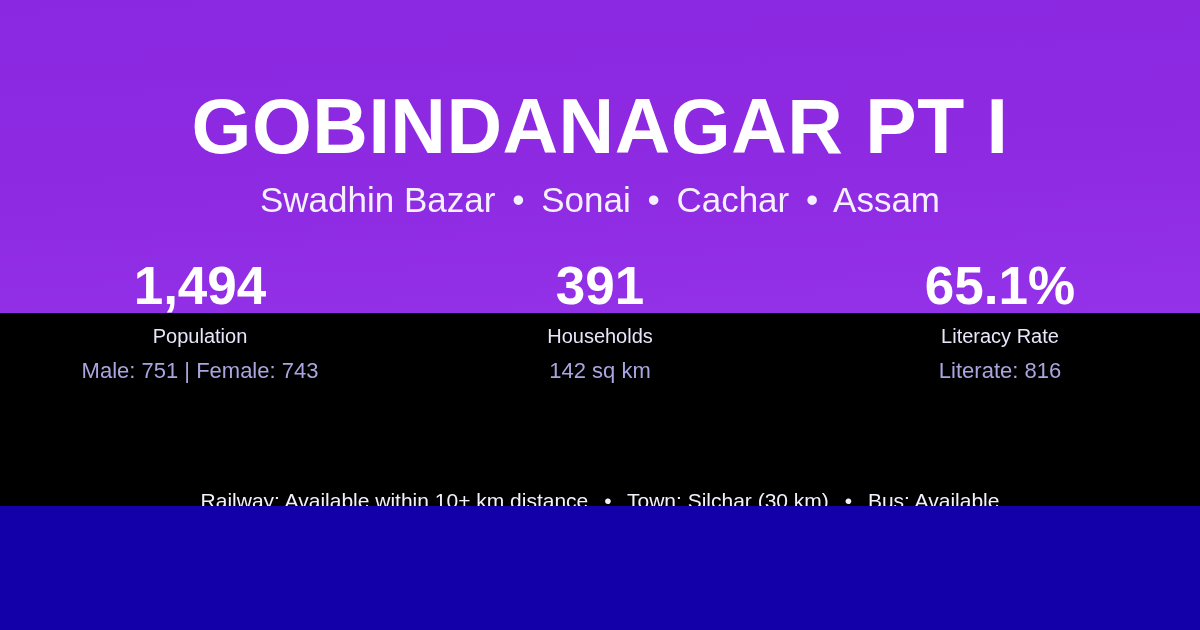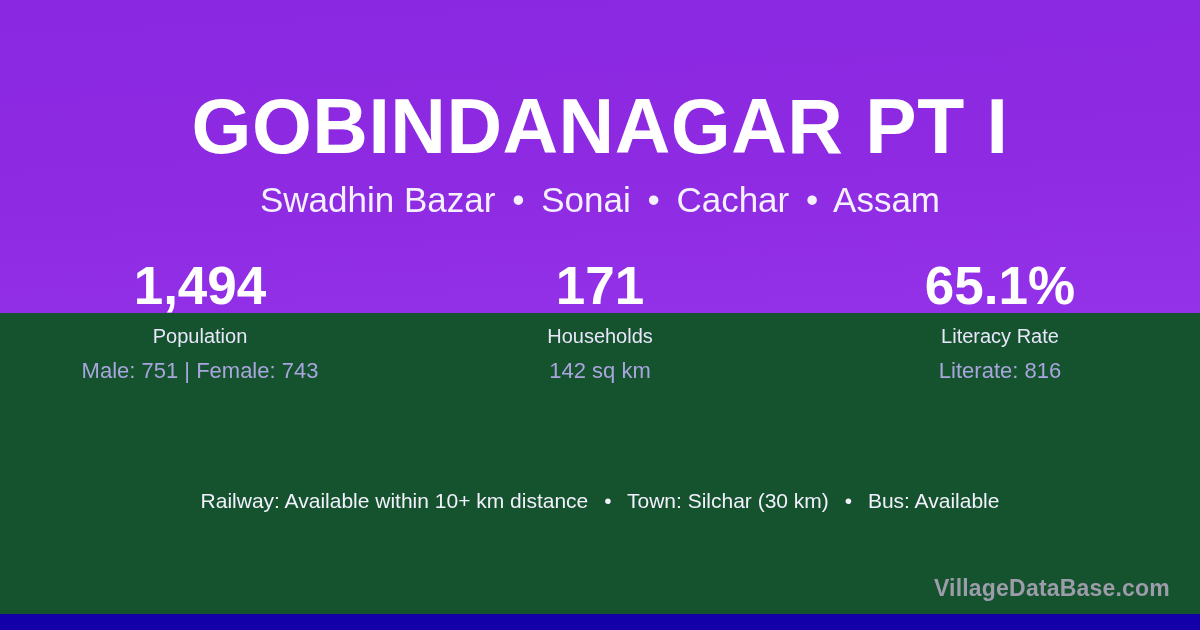--- a/index.html
+++ b/index.html
@@ -10,23 +10,23 @@
     width: 1200px;
     height: 630px;
     overflow: hidden;
     font-family: "Liberation Sans", sans-serif;
     background: #1300a8;
   }
 
   #card {
     position: relative;
     width: 1200px;
-    height: 614px;
+    height: 506px;
     box-sizing: border-box;
-    background: #14532d;
+    background: #000000;
     overflow: hidden;
   }
 
   
   .hero-band {
     position: absolute;
     left: 0;
     top: 0;
     width: 1200px;
     height: 313px;
@@ -159,36 +159,35 @@
 
   <div class="stats">
 
     <div class="stat">
       <div class="stat-value">1,494</div>
       <div class="stat-label">Population</div>
       <div class="stat-sub">Male: 751 | Female: 743</div>
     </div>
 
     <div class="stat">
-      <div class="stat-value">171</div>
+      <div class="stat-value">391</div>
       <div class="stat-label">Households</div>
       <div class="stat-sub">142 sq km</div>
     </div>
 
     <div class="stat">
       <div class="stat-value">65.1%</div>
       <div class="stat-label">Literacy Rate</div>
       <div class="stat-sub">Literate: 816</div>
     </div>
 
   </div>
 
   <div class="info-line">
     <span>Railway: Available within 10+ km distance</span>
     <span class="sep">•</span>
     <span>Town: Silchar (30 km)</span>
     <span class="sep">•</span>
     <span>Bus: Available</span>
   </div>
 
-  <div class="brand">VillageDataBase.com</div>
 
 </div>
 
 </body></html>

